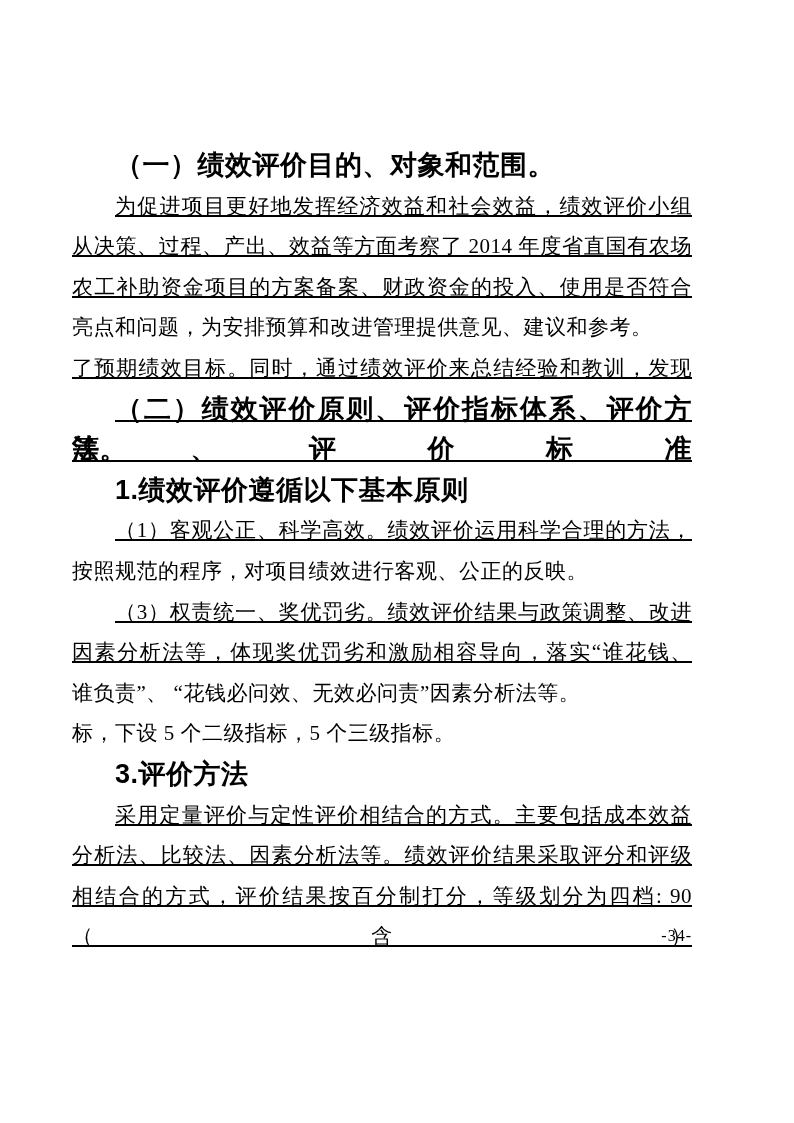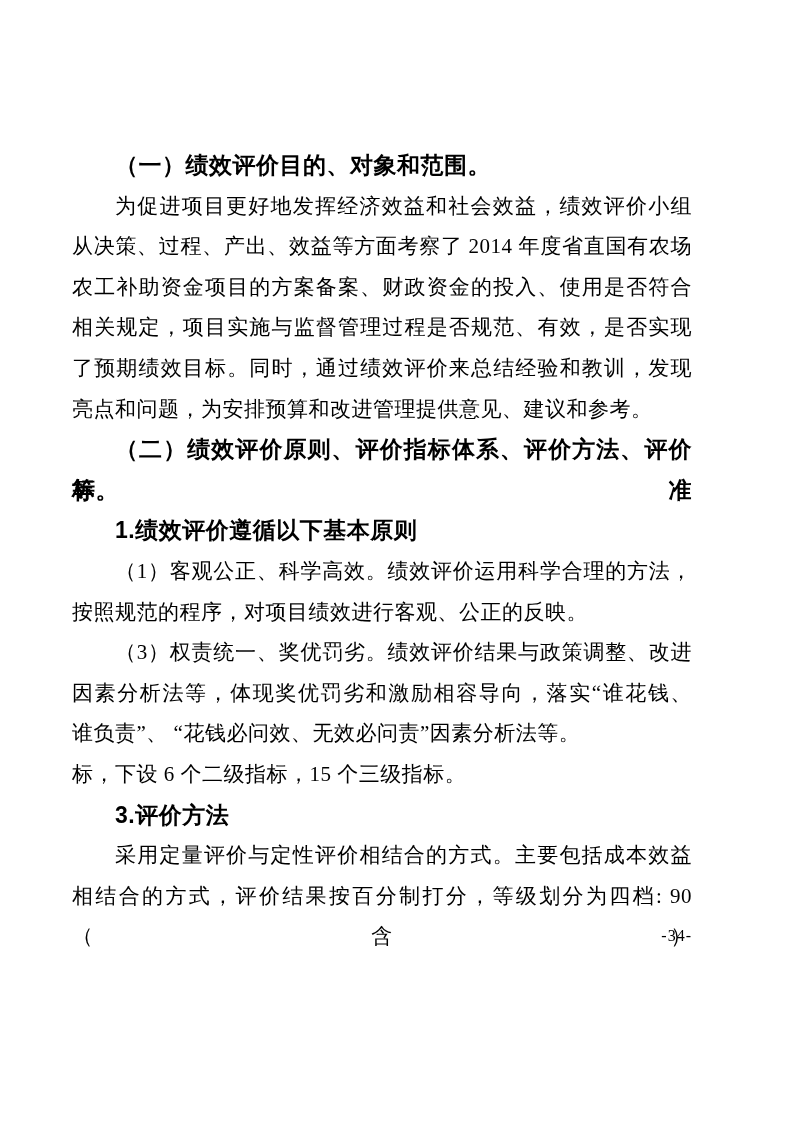--- a/index.html
+++ b/index.html
@@ -27,27 +27,28 @@
     line-height: 40.6px;
     font-size: 21px;
     letter-spacing: 0.5px;
   }
   .ind {
     text-indent: 43px;
   }
   .jl {
     text-align: justify;
     text-align-last: justify;
+    text-decoration: underline;
   }
   .b {
     font-weight: bold;
     font-family: "Liberation Sans", "DejaVu Sans", sans-serif;
   }
   .h {
-    font-size: 23px;
+    font-size: 27px;
   }
   .pagenum {
     height: 40.6px;
     line-height: 40.6px;
     text-align: right;
     font-size: 16px;
     letter-spacing: 1px;
     font-family: "Liberation Serif", "DejaVu Serif", serif;
   }
 </style>
@@ -55,38 +56,38 @@
 <body>
 
 <div class="page">
   <div class="content">
 
     <div class="line h b ind">（一）绩效评价目的、对象和范围。</div>
 
     <div class="line ind jl">为促进项目更好地发挥经济效益和社会效益，绩效评价小组</div>
     <div class="line jl">从决策、过程、产出、效益等方面考察了 2014 年度省直国有农场</div>
     <div class="line jl">农工补助资金项目的方案备案、财政资金的投入、使用是否符合</div>
-    <div class="line jl">相关规定，项目实施与监督管理过程是否规范、有效，是否实现</div>
+    <div class="line">亮点和问题，为安排预算和改进管理提供意见、建议和参考。</div>
     <div class="line jl">了预期绩效目标。同时，通过绩效评价来总结经验和教训，发现</div>
-    <div class="line">亮点和问题，为安排预算和改进管理提供意见、建议和参考。</div>
 
     <div class="line h b ind jl">（二）绩效评价原则、评价指标体系、评价方法、评价标准</div>
     <div class="line h b">等。</div>
 
     <div class="line h b ind">1.绩效评价遵循以下基本原则</div>
 
     <div class="line ind jl">（1）客观公正、科学高效。绩效评价运用科学合理的方法，</div>
     <div class="line">按照规范的程序，对项目绩效进行客观、公正的反映。</div>
     <div class="line ind jl">（3）权责统一、奖优罚劣。绩效评价结果与政策调整、改进</div>
     <div class="line jl">因素分析法等，体现奖优罚劣和激励相容导向，落实“谁花钱、</div>
     <div class="line">谁负责”、 “花钱必问效、无效必问责”因素分析法等。</div>
 
-    <div class="line">标，下设 6 个二级指标，15 个三级指标。</div>
+    <div class="line">标，下设 5 个二级指标，5 个三级指标。</div>
 
     <div class="line h b ind">3.评价方法</div>
 
     <div class="line ind jl">采用定量评价与定性评价相结合的方式。主要包括成本效益</div>
+    <div class="line jl">分析法、比较法、因素分析法等。绩效评价结果采取评分和评级</div>
     <div class="line jl">相结合的方式，评价结果按百分制打分，等级划分为四档: 90（含）</div>
 
     <div class="pagenum">-34-</div>
 
   </div>
 </div>
 
 </body></html>

